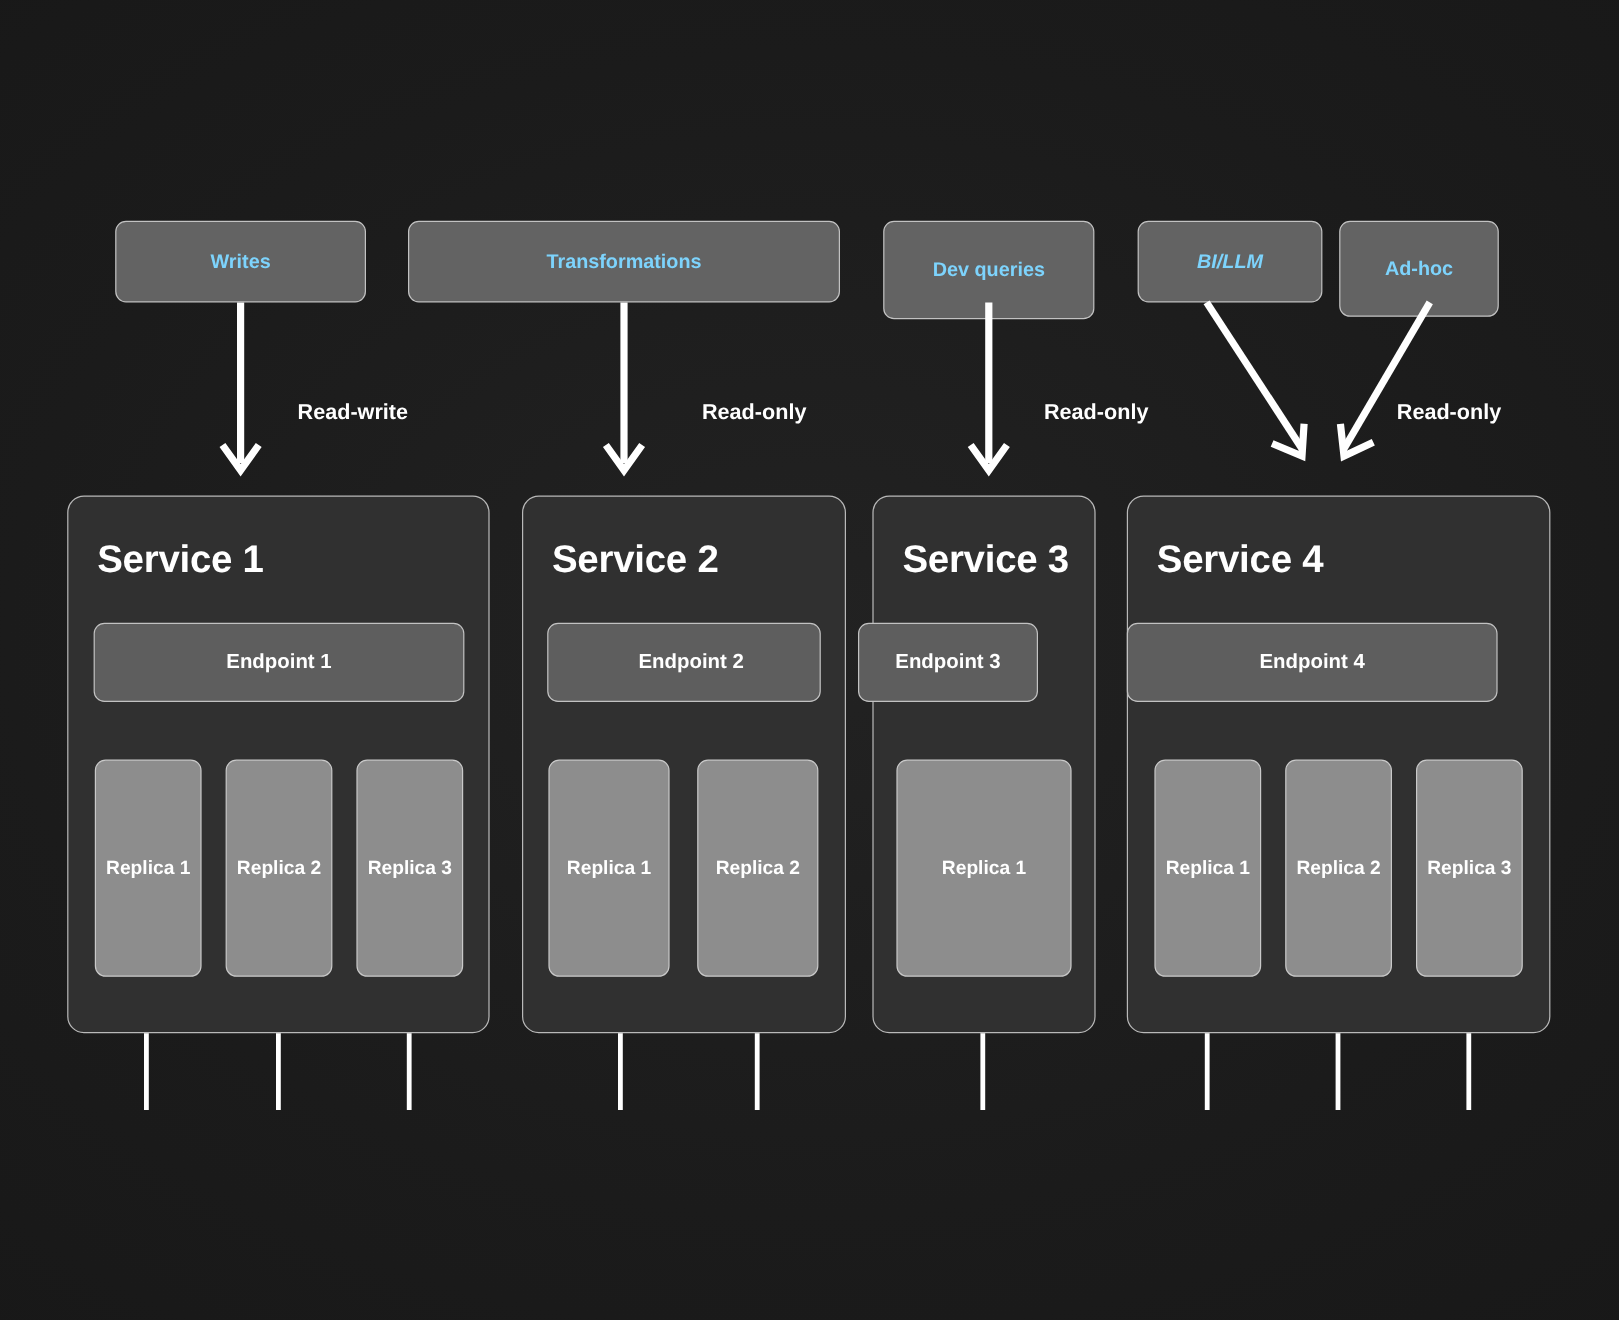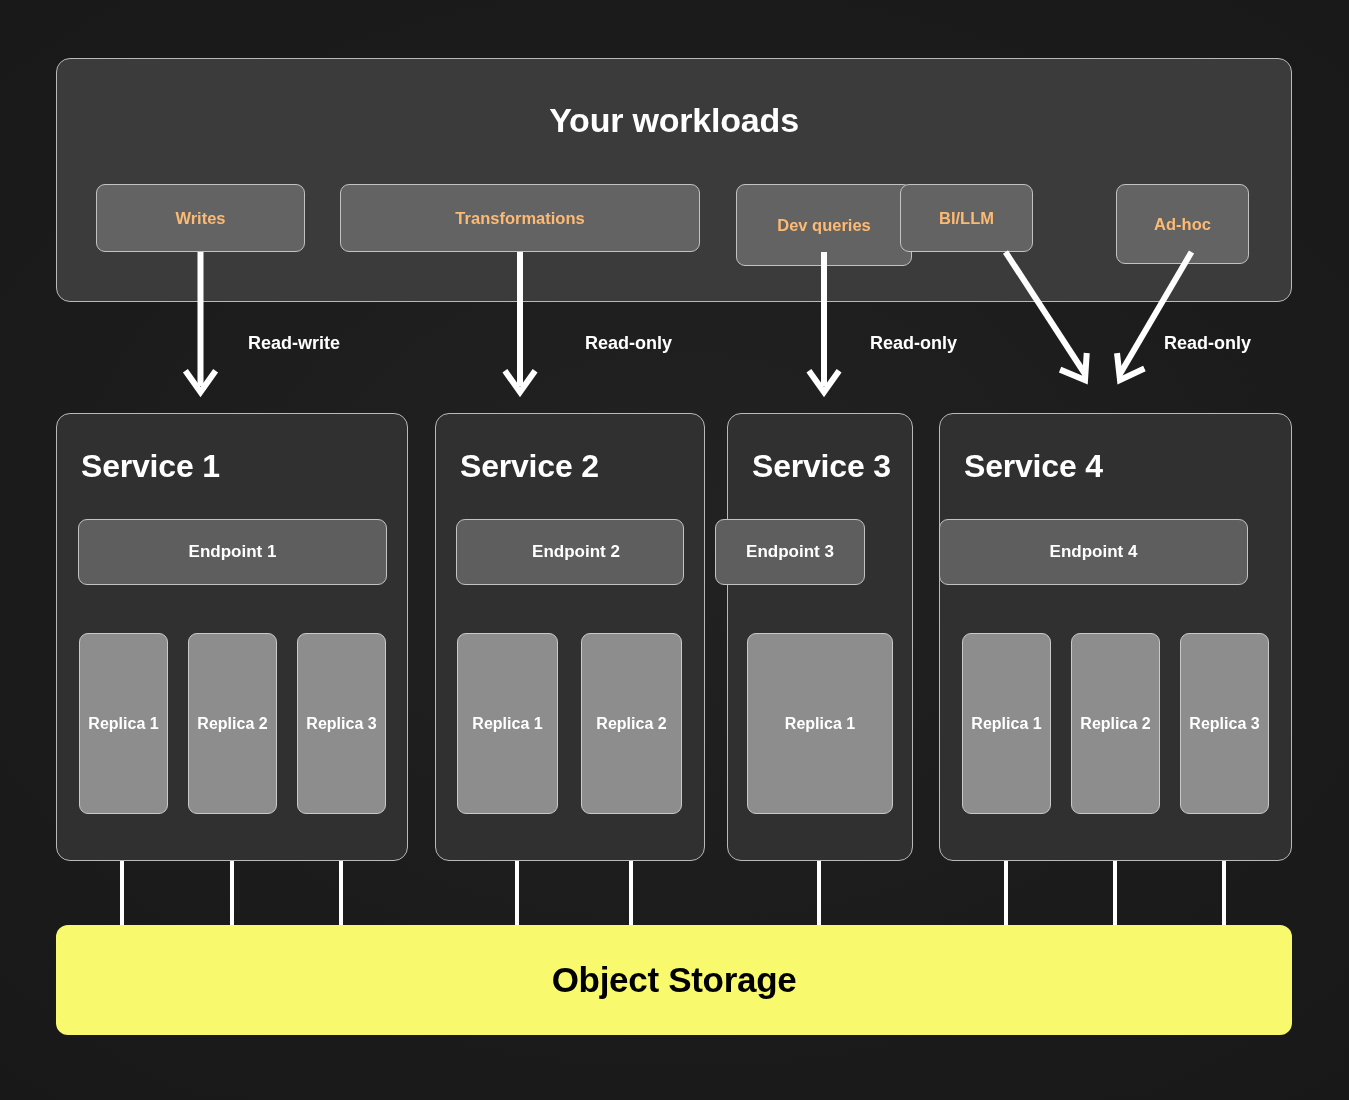--- a/index.html
+++ b/index.html
@@ -44,21 +44,21 @@
     font-size: 34px;
     font-weight: bold;
     letter-spacing: -0.2px;
   }
   .wl-chip {
     position: absolute;
     box-sizing: border-box;
     background: #636363;
     border: 1.4px solid #c2c2c2;
     border-radius: 9px;
-    color: #fdba74;
+    color: #7dd3fc;
     font-size: 16.5px;
     font-weight: bold;
     display: flex;
     align-items: center;
     justify-content: center;
     text-align: center;
   }
 
   
   .arrow-label {
@@ -141,29 +141,26 @@
     width: 1349px;
     height: 1100px;
     pointer-events: none;
   }
 </style>
 </head>
 <body>
 
 <div id="stage">
 
-  <div class="workloads-panel">
-    <div class="workloads-title">Your workloads</div>
-  </div>
 
   <div id="nodes">
       <div class="wl-chip" style="left: 96px; top: 184px; width: 209px; height: 68px;">Writes</div>
       <div class="wl-chip" style="left: 340px; top: 184px; width: 360px; height: 68px;">Transformations</div>
       <div class="wl-chip" style="left: 736px; top: 184px; width: 176px; height: 82px;">Dev queries</div>
-      <div class="wl-chip" style="left: 900px; top: 184px; width: 133px; height: 68px;">BI/LLM</div>
+      <div class="wl-chip" style="left: 948px; top: 184px; width: 154px; height: 68px; font-style: italic;">BI/LLM</div>
       <div class="wl-chip" style="left: 1116px; top: 184px; width: 133px; height: 80px;">Ad-hoc</div>
       <div class="service-card" style="left: 56px; top: 413px; width: 352px; height: 448px;">
         <div class="service-title">Service 1</div>
       </div>
       <div class="endpoint-box" style="left: 78px; top: 519px; width: 309px; height: 66px;">Endpoint 1</div>
       <div class="replica-box" style="left: 79px; top: 633px; width: 89px; height: 181px;">Replica 1</div>
       <div class="replica-box" style="left: 188px; top: 633px; width: 89px; height: 181px;">Replica 2</div>
       <div class="replica-box" style="left: 297px; top: 633px; width: 89px; height: 181px;">Replica 3</div>
       <div class="service-card" style="left: 435px; top: 413px; width: 270px; height: 448px;">
         <div class="service-title">Service 2</div>
@@ -204,17 +201,14 @@
       <line x1="232" y1="861" x2="232" y2="925" stroke="#ffffff" stroke-width="4"></line>
       <line x1="341" y1="861" x2="341" y2="925" stroke="#ffffff" stroke-width="4"></line>
       <line x1="517" y1="861" x2="517" y2="925" stroke="#ffffff" stroke-width="4"></line>
       <line x1="631" y1="861" x2="631" y2="925" stroke="#ffffff" stroke-width="4"></line>
       <line x1="819" y1="861" x2="819" y2="925" stroke="#ffffff" stroke-width="4"></line>
       <line x1="1006" y1="861" x2="1006" y2="925" stroke="#ffffff" stroke-width="4"></line>
       <line x1="1115" y1="861" x2="1115" y2="925" stroke="#ffffff" stroke-width="4"></line>
       <line x1="1224" y1="861" x2="1224" y2="925" stroke="#ffffff" stroke-width="4"></line>
     </svg>
 
-  <div class="object-storage">
-    <span>Object Storage</span>
-  </div>
 
 </div>
 
 </body></html>

